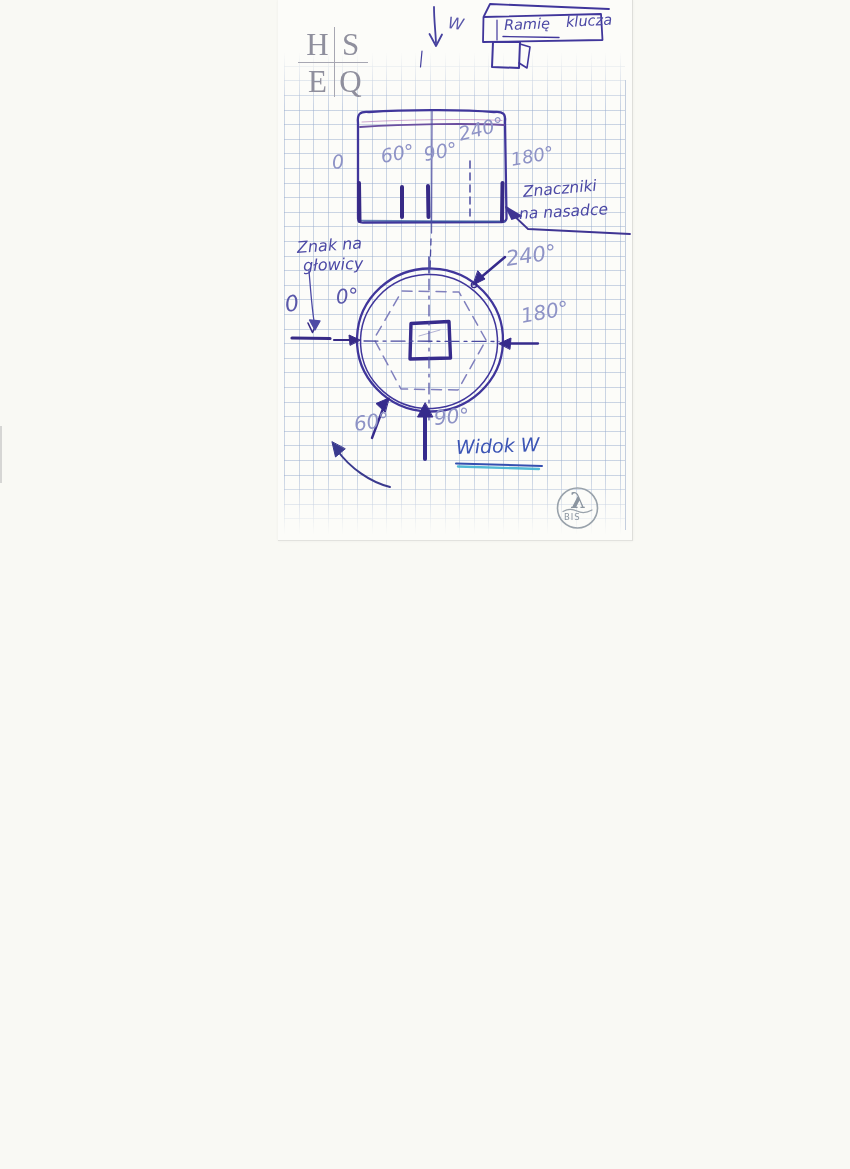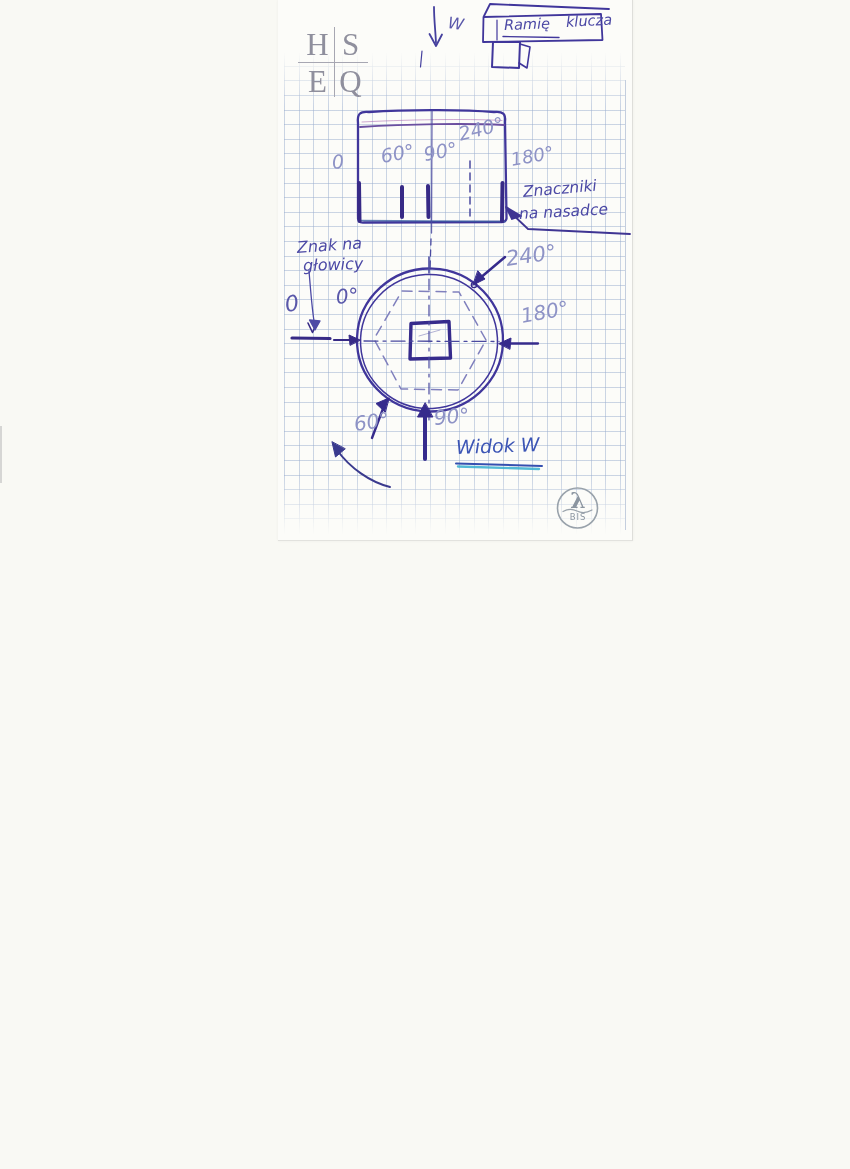--- a/index.html
+++ b/index.html
@@ -41,21 +41,21 @@
       white-space:nowrap;line-height:1.05;transform-origin:left center;}
   .ink-faded{color:#8e93c6;}
   .ink-mid{color:#5a58aa;}
   .ink-note{color:#4c49a5;}
   .ink-cap{color:#3c55b5;}
 
   svg{position:absolute;left:0;top:0;}
   
   .bis-sym{position:absolute;left:288px;top:489px;width:24px;text-align:center;
       color:#8b95a0;font-size:22px;font-weight:bold;font-family:"DejaVu Serif",serif;line-height:1;}
-  .bis-txt{position:absolute;left:286px;top:512px;width:28px;text-align:center;
+  .bis-txt{position:absolute;left:286px;top:512px;width:28px;
       color:#8b95a0;font-size:8.5px;letter-spacing:1px;font-family:"DejaVu Sans",sans-serif;}
 </style>
 </head>
 <body>
 
 <div class="paper">
   <div class="grid"></div>
   <div class="margin-line"></div>
 
   <div class="hseq">

